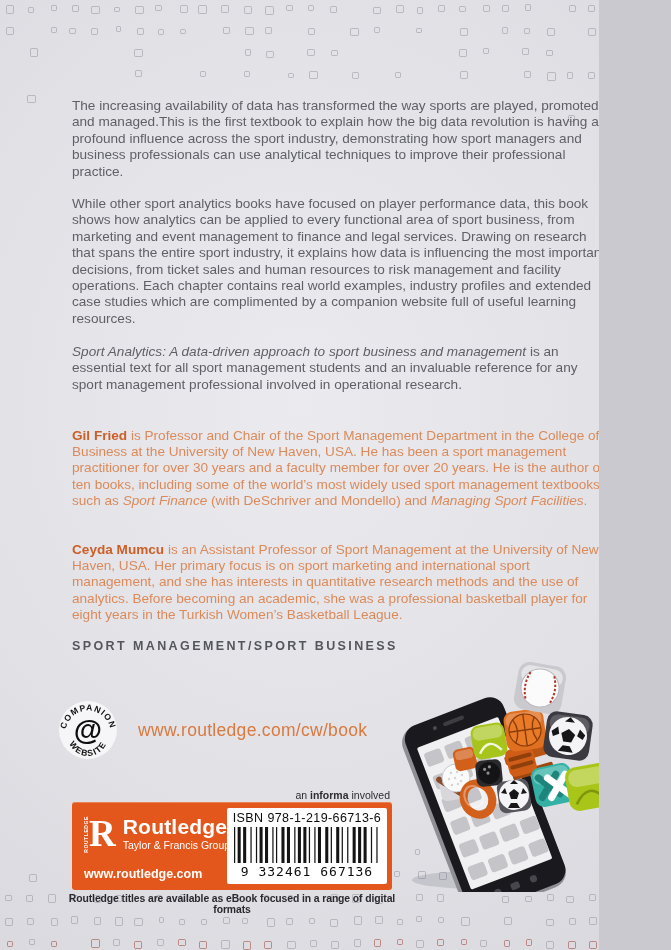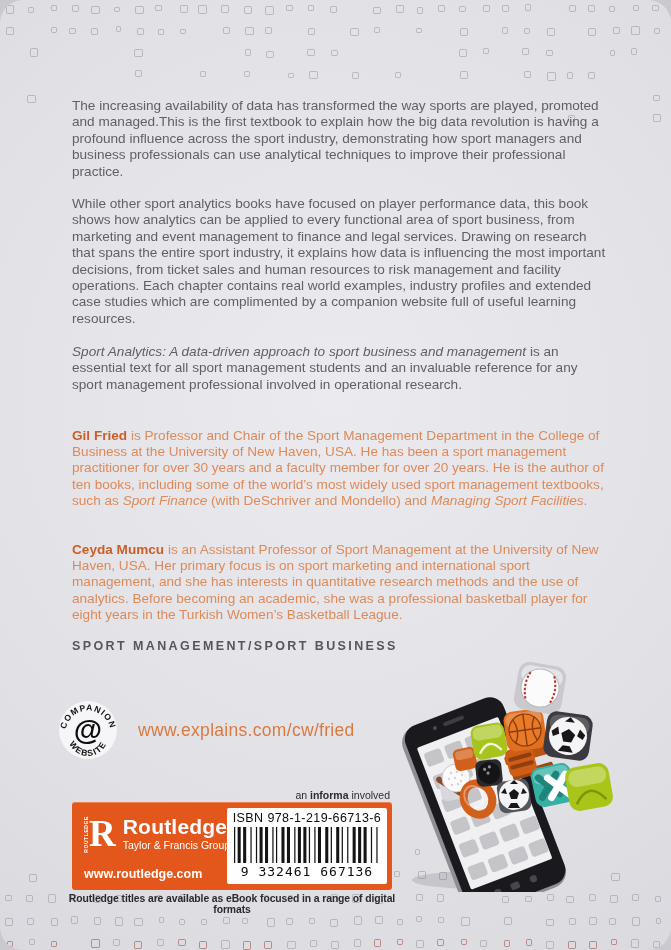--- a/index.html
+++ b/index.html
@@ -1,20 +1,19 @@
 <!DOCTYPE html>
 <html><head>
 <meta charset="utf-8">
 <style>
   html,body{margin:0;padding:0;background:#c9c9cf;}
   .cover{
-    position:relative;width:671px;height:950px;overflow:hidden;
+    position:relative;width:599px;height:950px;overflow:hidden;
     font-family:"Liberation Sans",sans-serif;
     background:radial-gradient(130% 95% at 50% 42%, #ebebef 0%, #e0e0e5 48%, #d2d2d8 100%);
-    border-radius:23px;
   }
   .dot{position:absolute;border:1.4px solid rgba(128,128,142,0.42);border-radius:1.5px;background:transparent;}
   
   .tx{position:absolute;left:72px;width:534px;margin:0;}
   .blurb{color:#5f5f66;font-size:13.6px;line-height:16.4px;}
   .blurb em{font-style:italic;}
   .bio{color:#dc8a5a;font-size:13.6px;line-height:16.2px;}
   .bio strong{color:#cb5f27;font-weight:bold;margin-top:35px;}
   .bio em{font-style:italic;}
   .category{color:#55555d;font-size:12.5px;letter-spacing:2.4px;font-weight:bold;}
@@ -243,21 +242,21 @@
         <path id="arcBot" d="M 10,36 A 20,20 0 0 0 50,36" fill="none"></path>
       </defs>
       <text font-size="8.6" font-weight="bold" fill="#111" letter-spacing="1.1" font-family="Liberation Sans, sans-serif">
         <textPath href="#arcTop" startOffset="50%" text-anchor="middle">COMPANION</textPath>
       </text>
       <text font-size="8.6" font-weight="bold" fill="#111" letter-spacing="1.1" font-family="Liberation Sans, sans-serif">
         <textPath href="#arcBot" startOffset="50%" text-anchor="middle">WEBSITE</textPath>
       </text>
       <text x="30" y="40" text-anchor="middle" font-size="29" font-weight="bold" fill="#0d0d0d" font-family="Liberation Sans, sans-serif">@</text>
     </svg>
-    <span class="cw-url">www.explains.com/cw/fried</span>
+    <span class="cw-url">www.routledge.com/cw/book</span>
   </div>
 
   <div class="informa"><span>an </span><b>informa</b><span> involved</span></div>
 
   <div class="pubbox">
     <div class="logo-row">
       <div class="r-mark">
         <span class="vert">ROUTLEDGE</span>
         <span class="r-glyph">R</span>
       </div>

